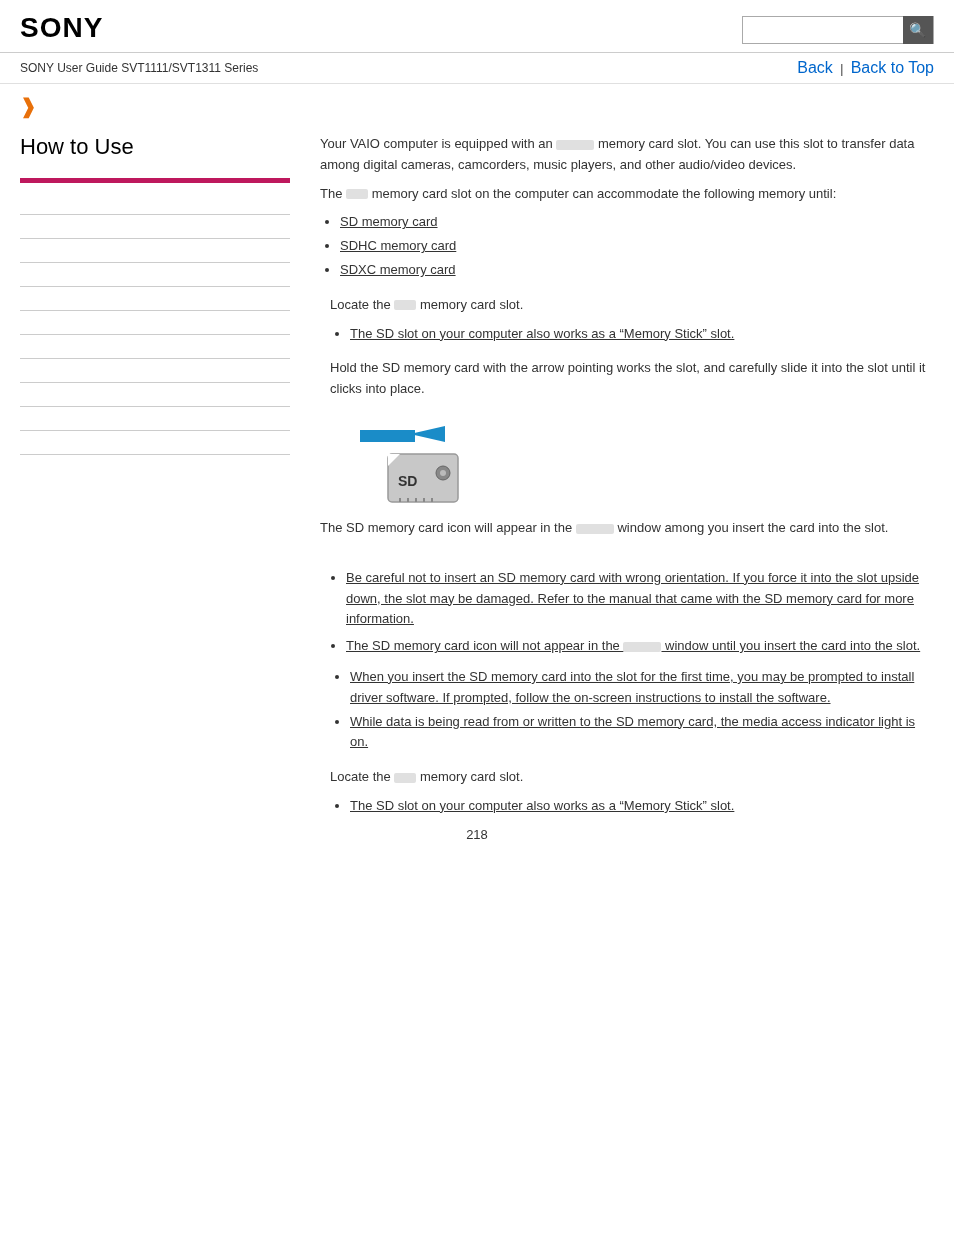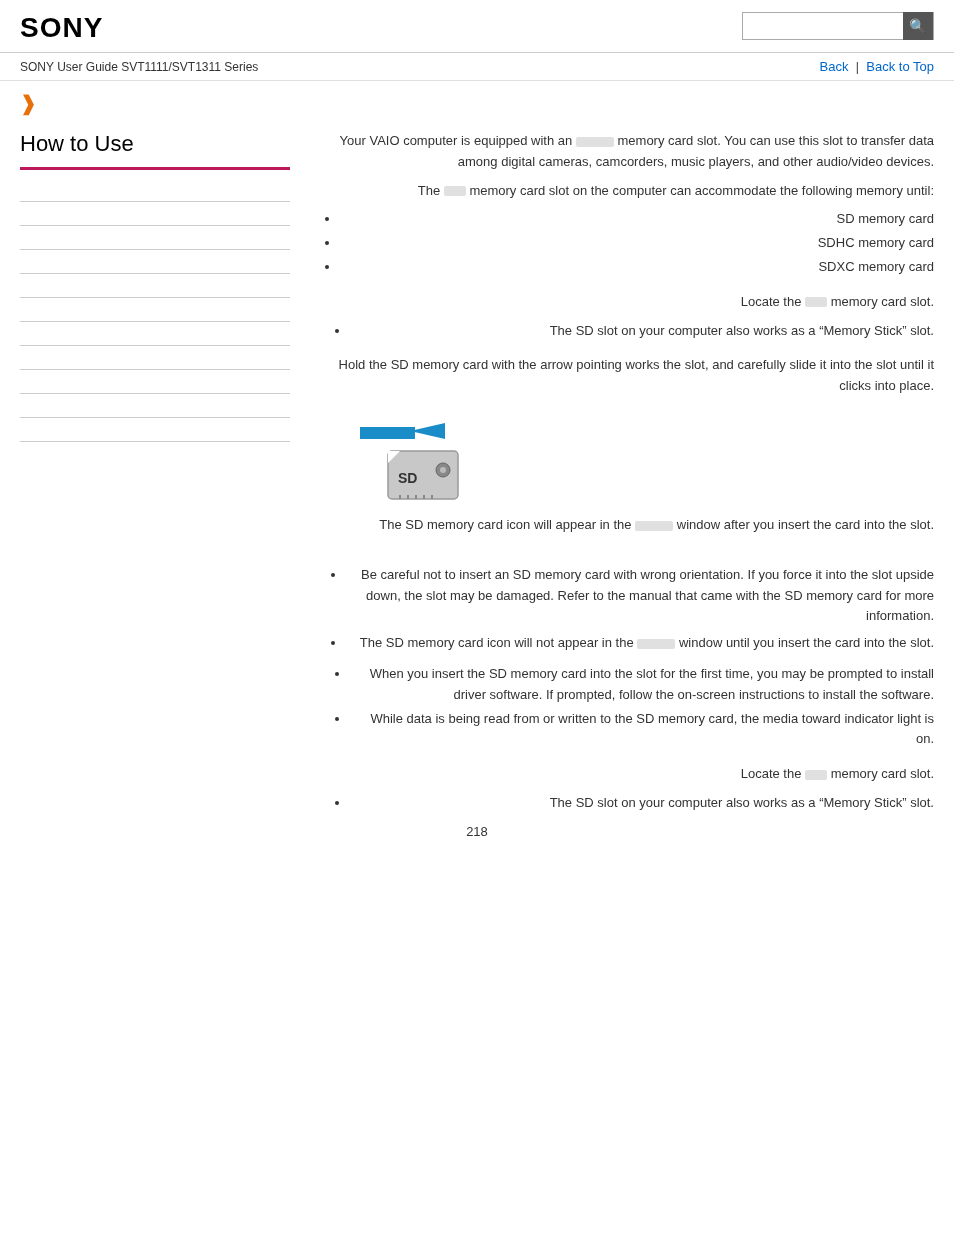--- a/index.html
+++ b/index.html
@@ -8,21 +8,21 @@
       font-size: 13px;
       color: #333;
       background: #fff;
       width: 954px;
       min-height: 1235px;
     }
 
     
     .header {
       display: flex;
-      align-items: flex-start;
+      align-items: flex-end;
       justify-content: space-between;
       padding: 12px 20px 8px 20px;
       border-bottom: 1px solid #ccc;
     }
     .sony-logo {
       font-size: 28px;
       font-weight: 900;
       letter-spacing: 1px;
       color: #000;
       font-family: Arial Black, Arial, sans-serif;
@@ -60,21 +60,21 @@
       justify-content: space-between;
       align-items: center;
       padding: 6px 20px;
       font-size: 12px;
       color: #333;
       border-bottom: 1px solid #e0e0e0;
     }
     .sub-header-links a {
       color: #0066cc;
       text-decoration: none;
-      font-size: 13px;
+      font-size: 16px;
       text-align: center;
     }
     .separator { color: #333; margin: 0 4px; }
 
     
     .breadcrumb-area {
       padding: 10px 20px 6px 20px;
     }
     .chevron {
       color: #e8700a;
@@ -92,51 +92,51 @@
     .sidebar {
       width: 290px;
       flex-shrink: 0;
       padding-right: 20px;
       padding-top: 10px;
     }
     .sidebar-title {
       font-size: 22px;
       font-weight: normal;
       color: #000;
-      padding-bottom: 10px;
-      border-bottom: 3px solid #be185d;
+      padding-bottom: 18px;
+      border-bottom: 5px solid #be185d;
       margin-bottom: 8px;
     }
     .sidebar-item {
       border-bottom: 1px solid #ccc;
       padding: 7px 0;
       font-size: 12px;
       color: #555;
       cursor: pointer;
       min-height: 24px;
     }
 
     
     .content {
       flex: 1;
       padding-top: 10px;
       padding-left: 10px;
       line-height: 1.6;
       font-size: 13px;
-      text-align: right;
     }
 
     .content p {
       margin-bottom: 8px;
     }
     .content ul {
       margin: 6px 0 10px 20px;
     }
     .content ul li {
       margin-bottom: 3px;
+      text-decoration: underline;
     }
 
     .step-block {
       margin: 14px 0 10px 0;
       padding-left: 10px;
     }
 
     .note-block {
       margin: 10px 0;
       padding-left: 10px;
@@ -283,38 +283,38 @@
         <line x1="58" y1="86" x2="58" y2="82" stroke="#888" stroke-width="2"></line>
         <line x1="66" y1="86" x2="66" y2="82" stroke="#888" stroke-width="2"></line>
         <line x1="74" y1="86" x2="74" y2="82" stroke="#888" stroke-width="2"></line>
         <line x1="82" y1="86" x2="82" y2="82" stroke="#888" stroke-width="2"></line>
       </svg>
     </div>
 
     <p>
       <span>The SD memory card icon will appear in the</span>
       <span class="inline-gap"></span>
-      <span>window after you insert the card into the slot.</span>
+      <span>window among you insert the card into the slot.</span>
     </p>
 
     <div class="note-block">
       <ul>
         <li>Be careful not to insert an SD memory card with wrong orientation. If you force it into the slot upside down, the slot may be damaged. Refer to the manual that came with the SD memory card for more information.</li>
         <li>
           The SD memory card icon will not appear in the
           <span class="inline-gap"></span>
           window until you insert the card into the slot.
         </li>
       </ul>
     </div>
 
     <div class="hint-block">
       <ul>
         <li>When you insert the SD memory card into the slot for the first time, you may be prompted to install driver software. If prompted, follow the on-screen instructions to install the software.</li>
-        <li>While data is being read from or written to the SD memory card, the media toward indicator light is on.</li>
+        <li>While data is being read from or written to the SD memory card, the media access indicator light is on.</li>
       </ul>
     </div>
 
     <div class="step-block">
       <p>
         <span>Locate the</span>
         <span class="inline-gap-sm"></span>
         <span>memory card slot.</span>
       </p>
       <ul>

